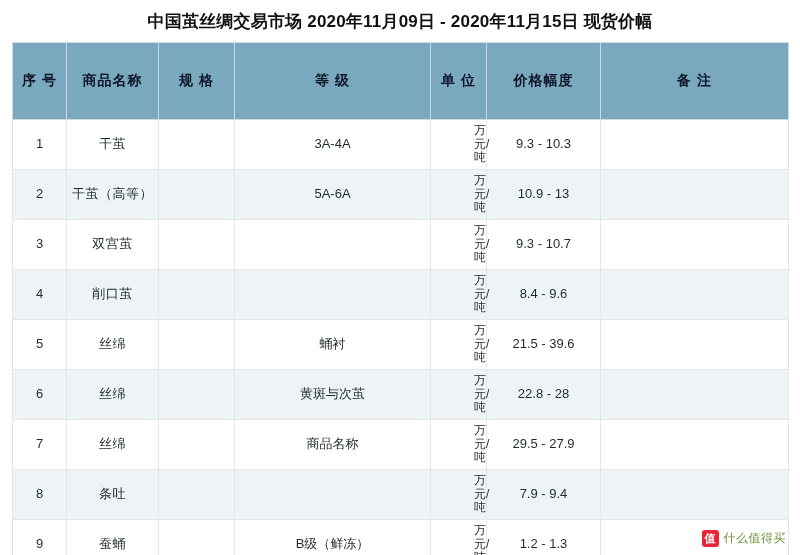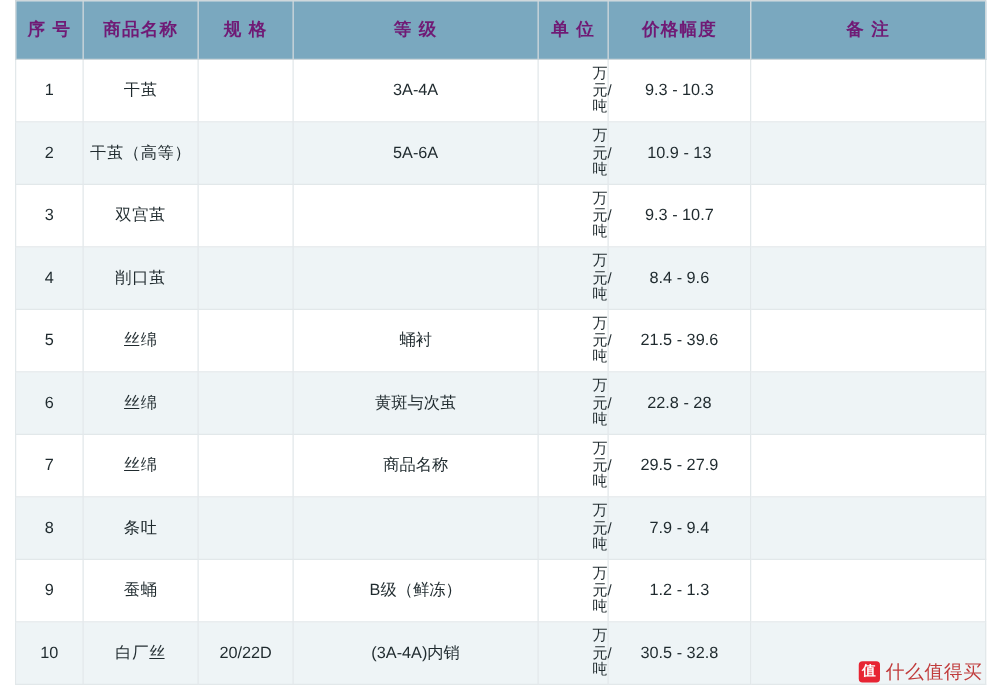--- a/index.html
+++ b/index.html
@@ -43,29 +43,29 @@
   col.c0 { width: 54px; }
   col.c1 { width: 92px; }
   col.c2 { width: 76px; }
   col.c3 { width: 196px; }
   col.c4 { width: 56px; }
   col.c5 { width: 114px; }
   col.c6 { width: 188px; }
 
   thead th {
     background: #7aa8bf;
-    color: #701a75;
+    color: #0f172a;
     font-weight: bold;
     font-size: 14px;
     height: 46px;
     border: 1px solid #cfd8dc;
     text-align: center;
     vertical-align: middle;
     letter-spacing: 1px;
-    padding: 0 2px;
+    padding: 15px 2px;
   }
   tbody td {
     border: 1px solid #e2e8ea;
     text-align: center;
     vertical-align: middle;
     height: 45px;
     color: #1f2a2e;
     font-size: 13px;
     padding: 2px 3px;
     word-break: break-all;
@@ -103,30 +103,31 @@
     height: 17px;
     background: #e60012;
     color: #ffffff;
     border-radius: 3px;
     font-size: 11px;
     line-height: 17px;
     text-align: center;
     font-weight: bold;
   }
   .wm-text {
-    color: #b91c1c;
-    font-size: 15px;
+    color: #4d7c0f;
+    font-size: 12px;
     letter-spacing: 0.5px;
   }
 </style>
 </head>
 <body>
 
 <div class="page">
 
+  <div class="title">中国茧丝绸交易市场 2020年11月09日 - 2020年11月15日 现货价幅</div>
 
   <div class="table-wrap">
     <table>
       <colgroup>
         <col class="c0">
           <col class="c1">
           <col class="c2">
           <col class="c3">
           <col class="c4">
           <col class="c5">

